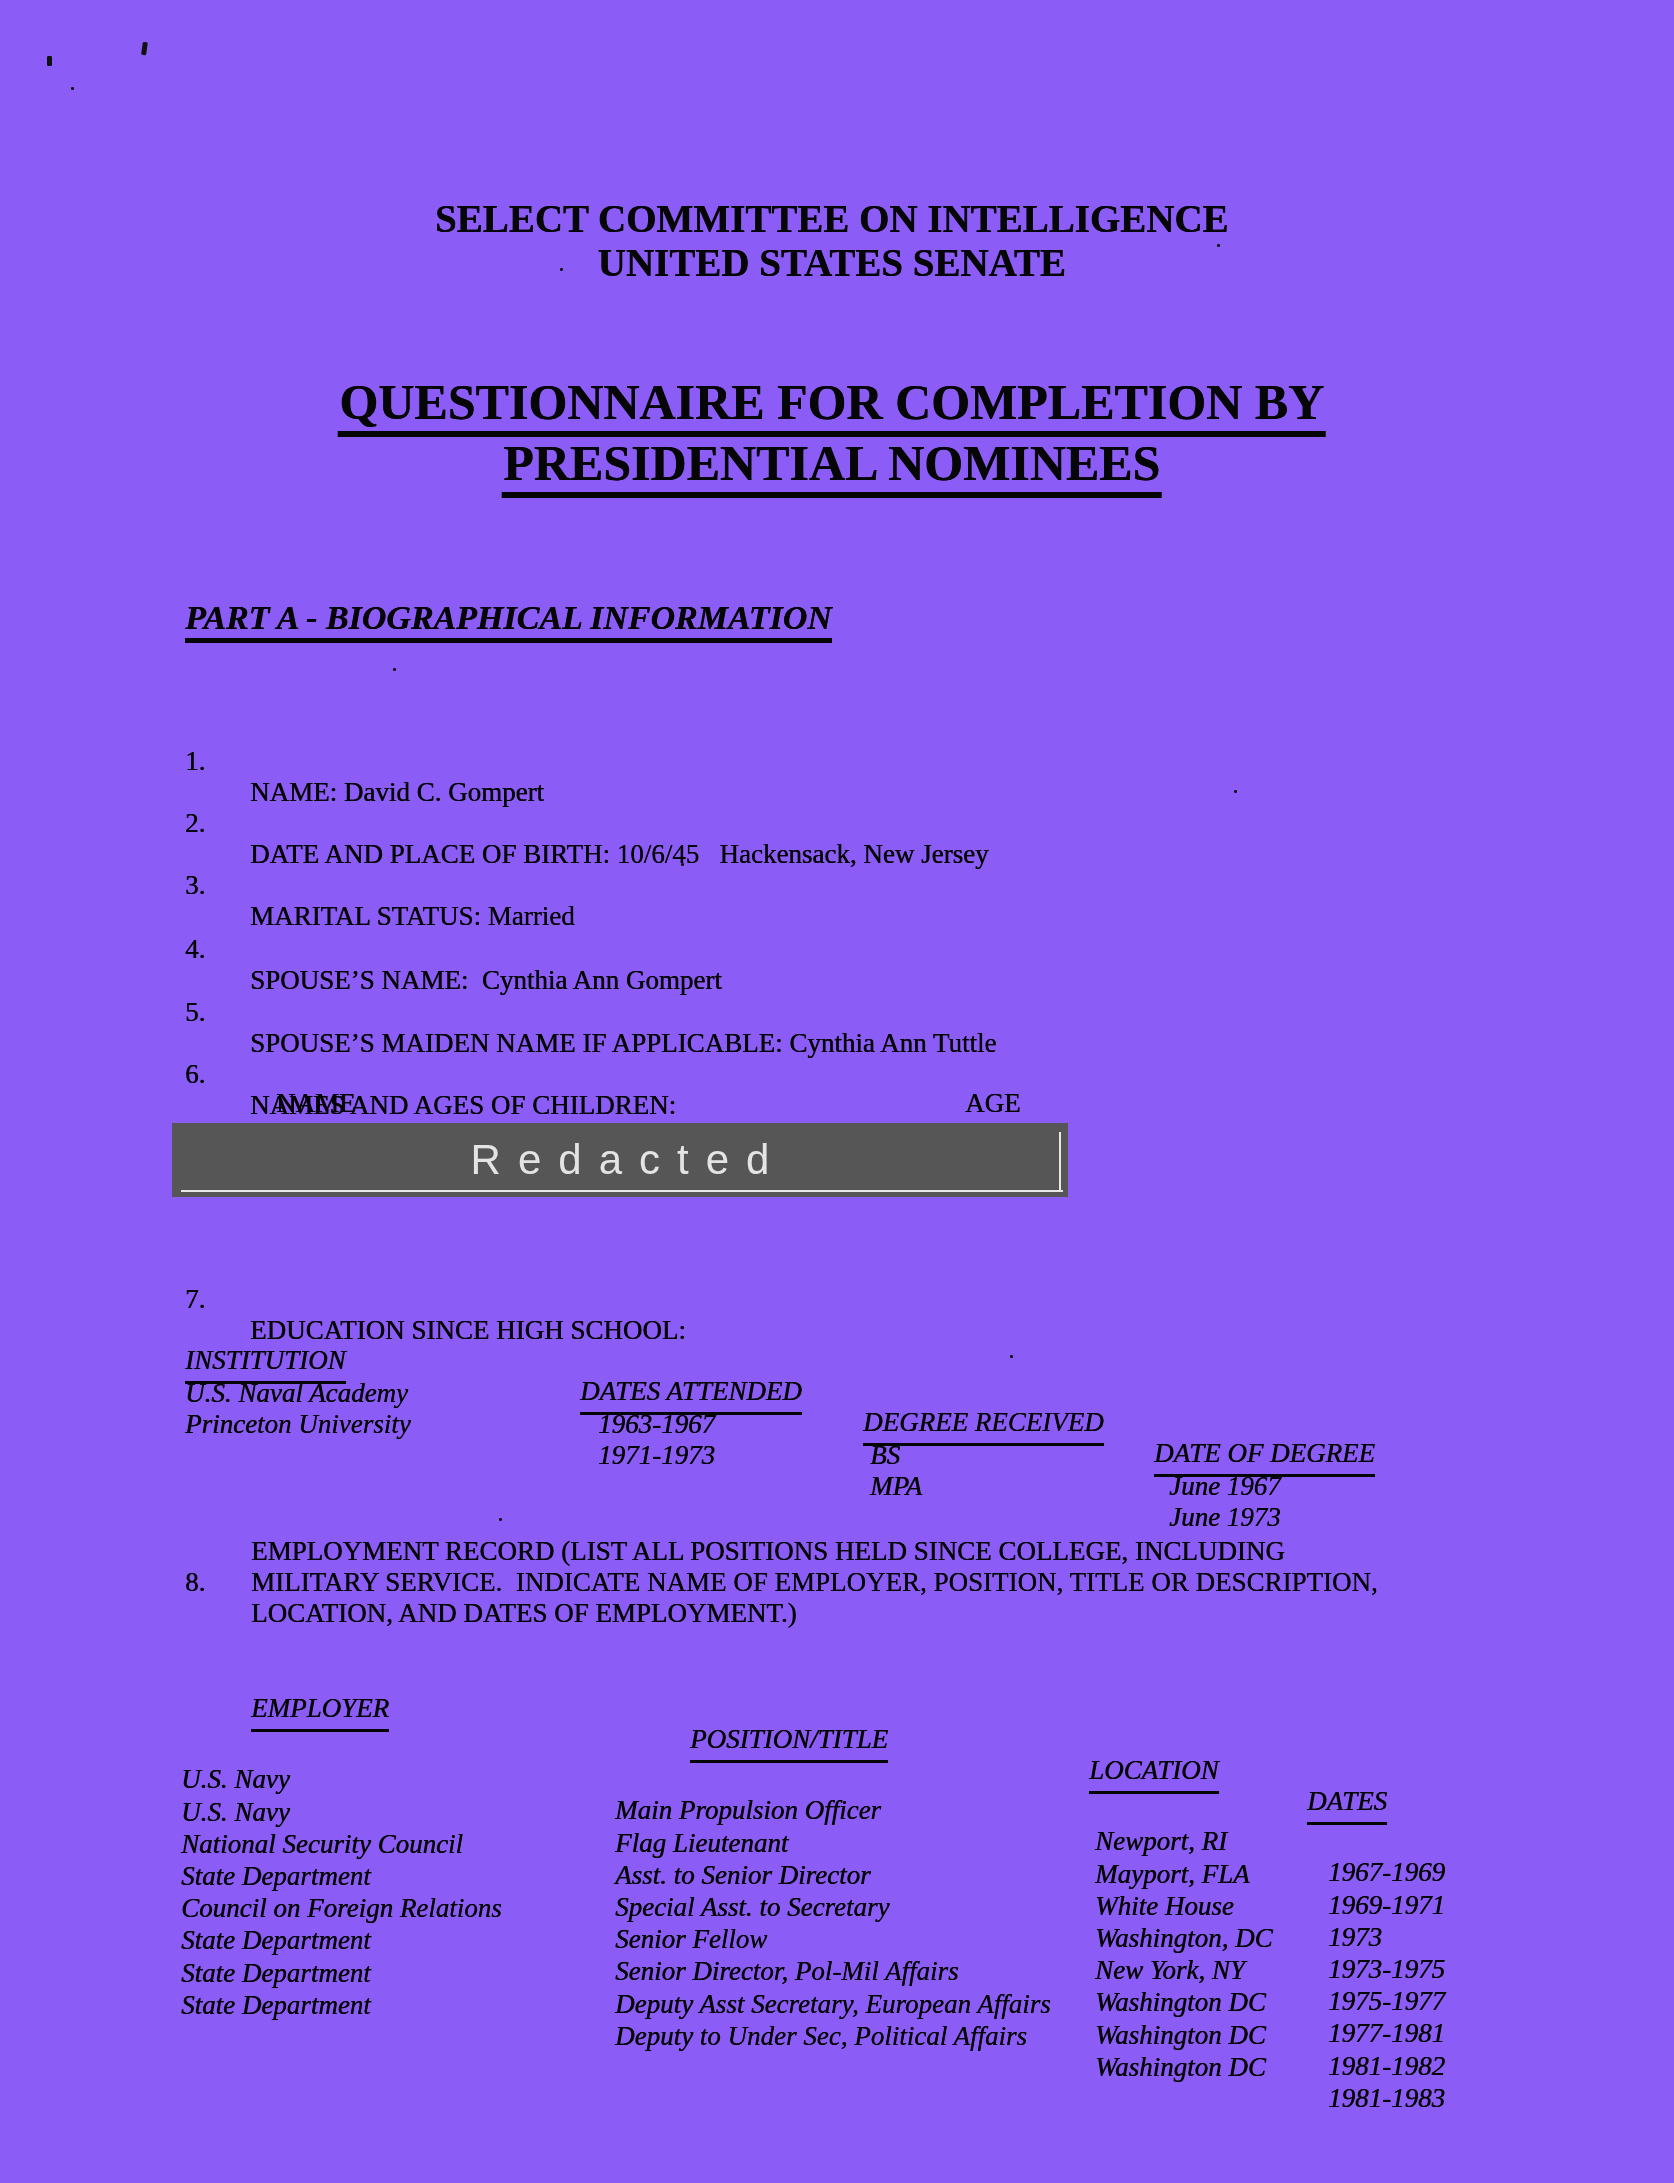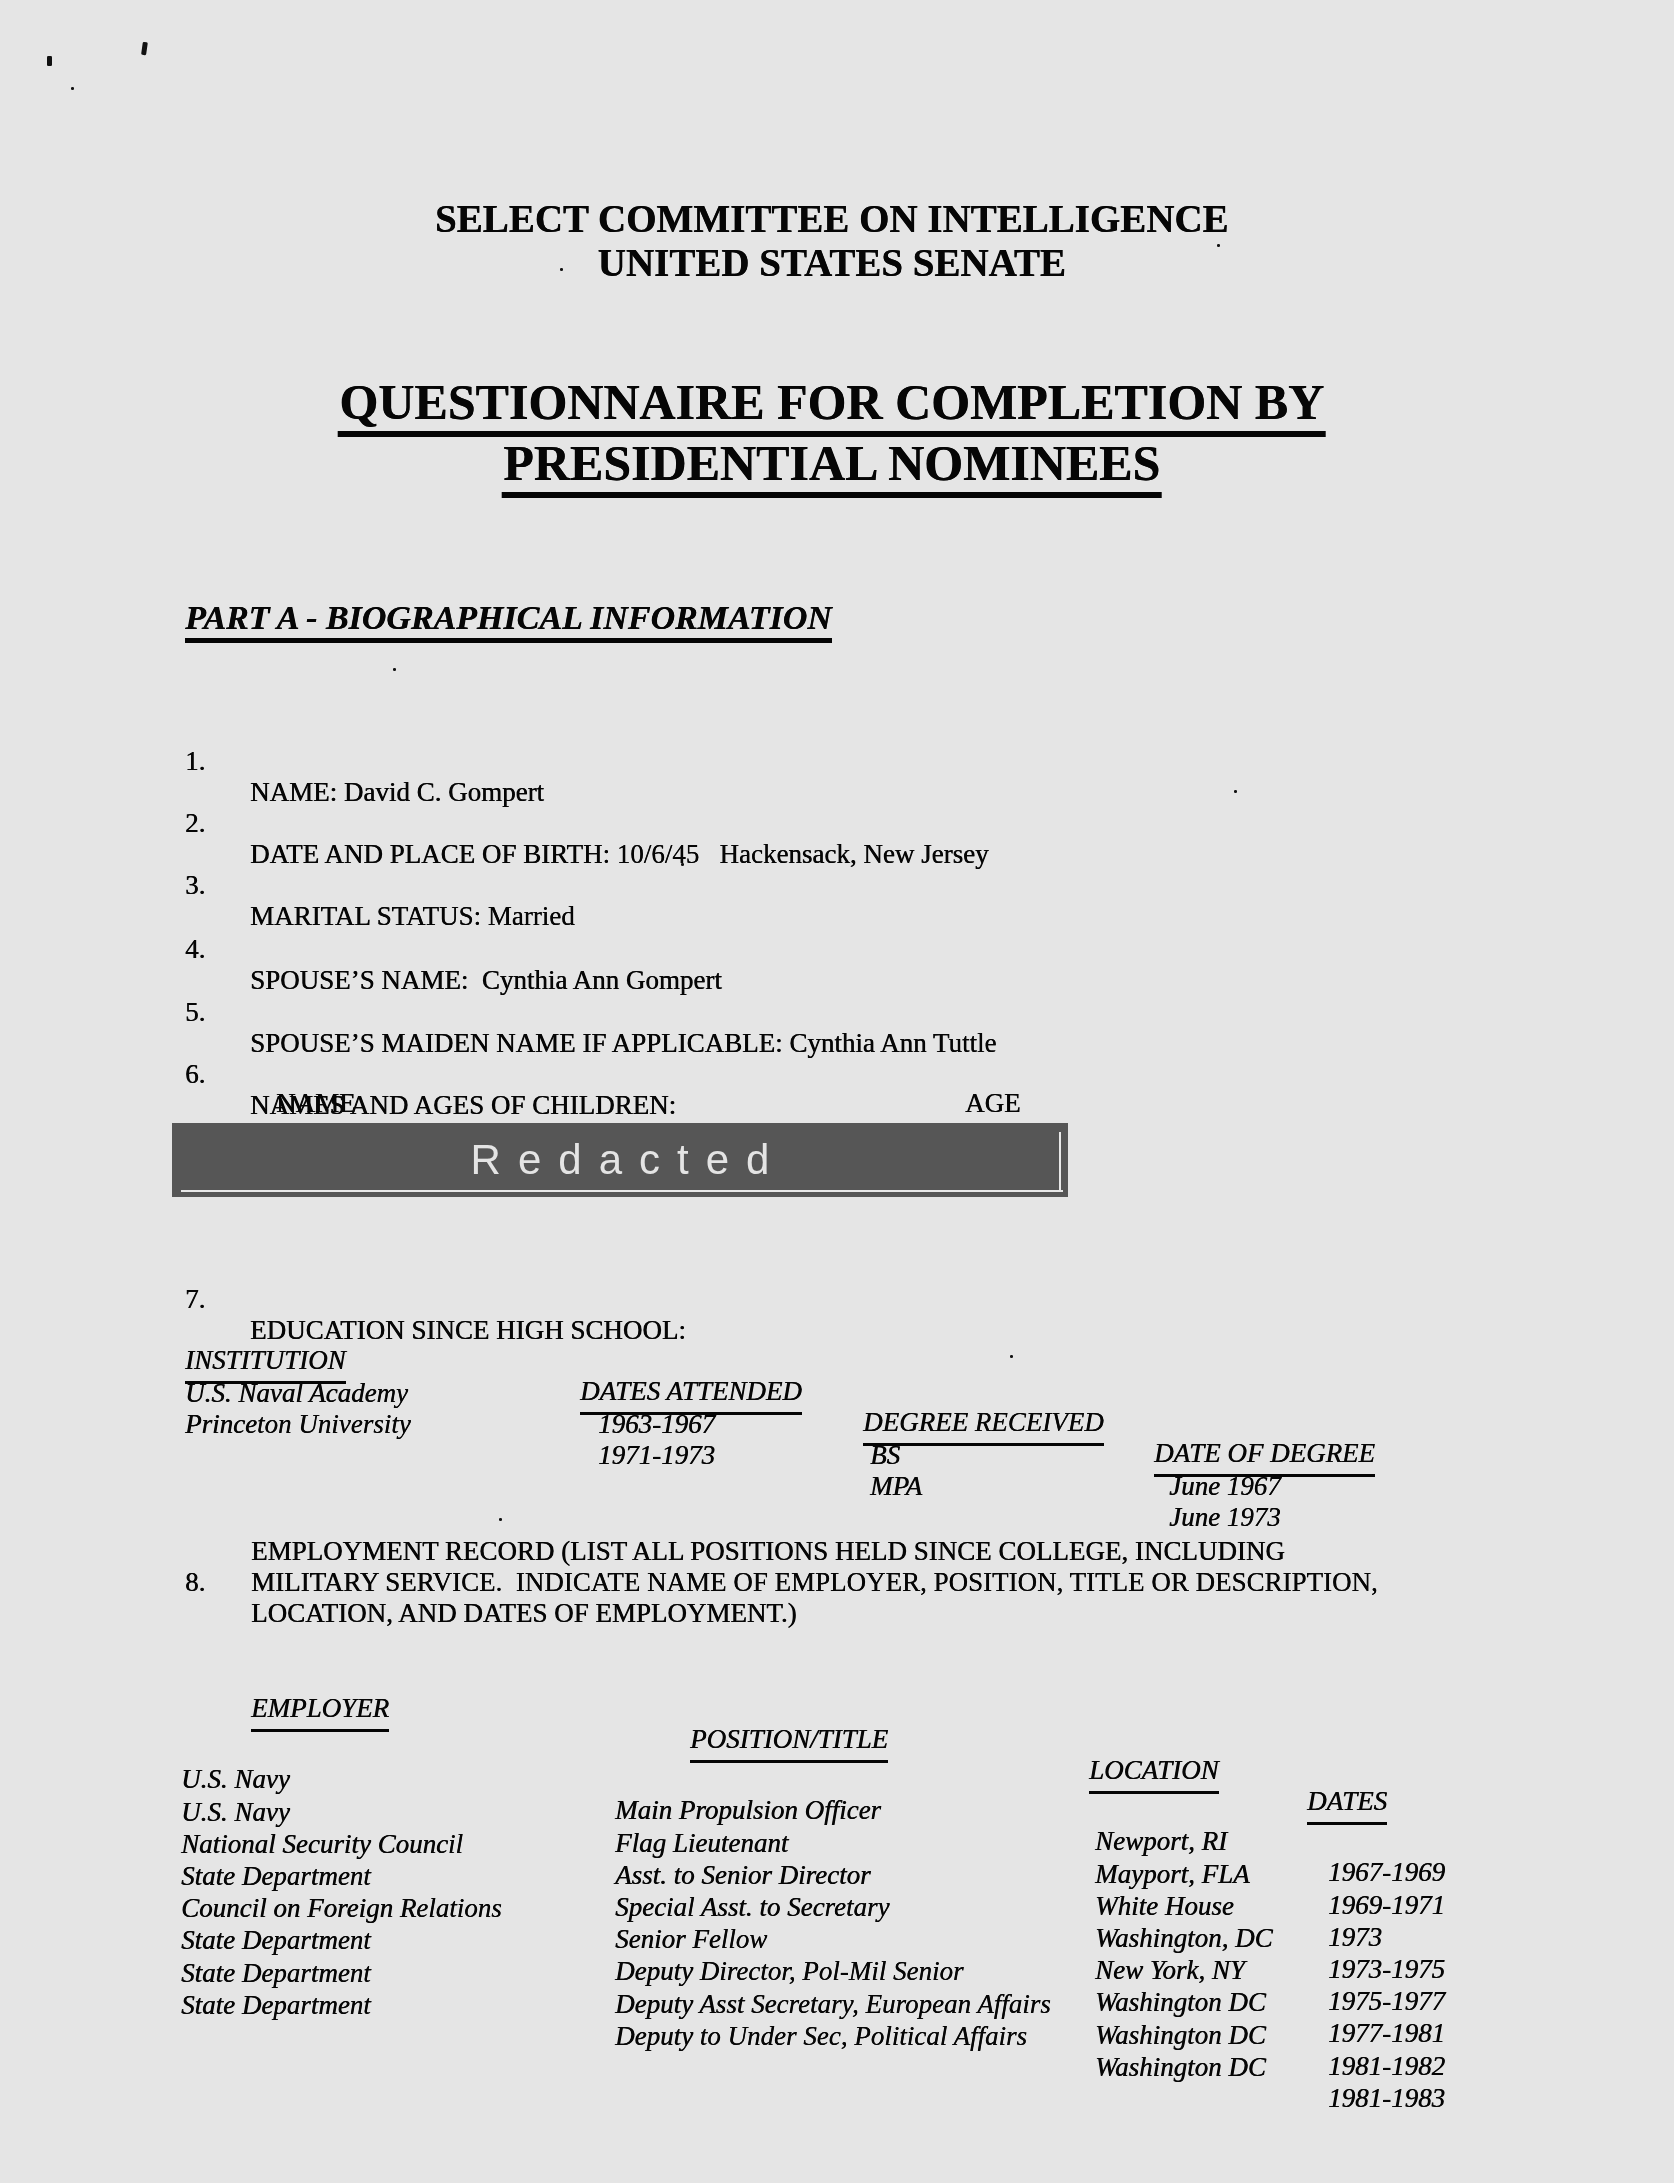--- a/index.html
+++ b/index.html
@@ -1,20 +1,20 @@
 <!DOCTYPE html>
 <html style="font-size:10.5px"><head>
 <meta charset="utf-8">
 <style>
   html,body{margin:0;padding:0;background:#ffffff;}
   .page{
     position:relative;
     width:1674px;
     height:2183px;
-    background:#e5e5e5;
+    background:#8b5cf6;
     overflow:hidden;
     font-family:"Liberation Serif","DejaVu Serif",serif;
     color:#060606;
   }
   .abs{position:absolute;}
   .ink{text-shadow:0.4px 0 0 currentColor;}
   
   .committee{
     left:0;width:1674px;text-align:center;
     font-size:39px;font-weight:bold;line-height:1.1;
@@ -193,21 +193,21 @@
     <span class="mc4 ink">1973-1975</span>
   </div>
   <div class="abs trow" style="top:1862px;">
     <span class="mc1 ink">Council on Foreign Relations</span>
     <span class="mc2 ink">Senior Fellow</span>
     <span class="mc3 ink">New York, NY</span>
     <span class="mc4 ink">1975-1977</span>
   </div>
   <div class="abs trow" style="top:1894px;">
     <span class="mc1 ink">State Department</span>
-    <span class="mc2 ink">Deputy Director, Pol-Mil Senior</span>
+    <span class="mc2 ink">Senior Director, Pol-Mil Affairs</span>
     <span class="mc3 ink">Washington DC</span>
     <span class="mc4 ink">1977-1981</span>
   </div>
   <div class="abs trow" style="top:1927px;">
     <span class="mc1 ink">State Department</span>
     <span class="mc2 ink">Deputy Asst Secretary, European Affairs</span>
     <span class="mc3 ink">Washington DC</span>
     <span class="mc4 ink">1981-1982</span>
   </div>
   <div class="abs trow" style="top:1959px;">

